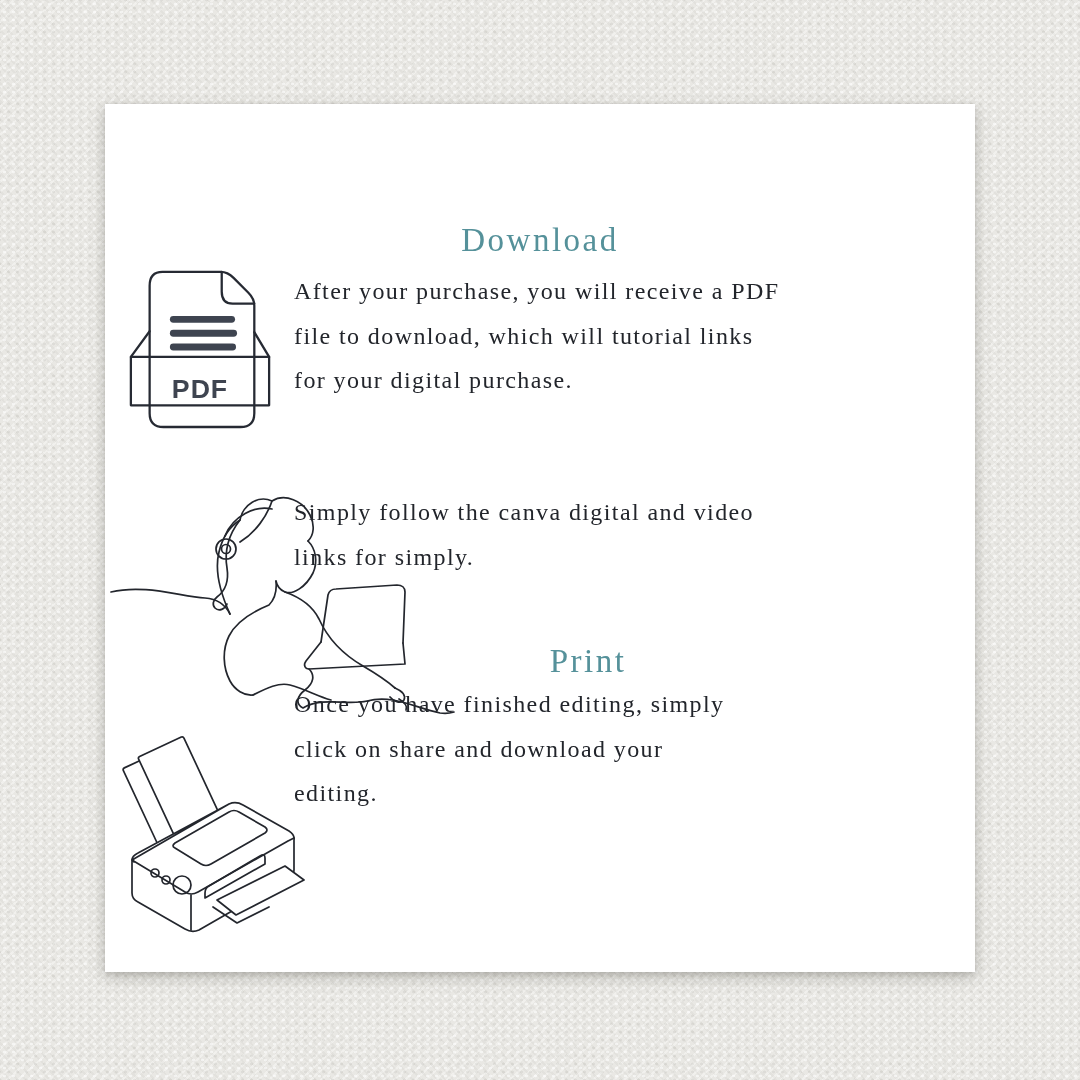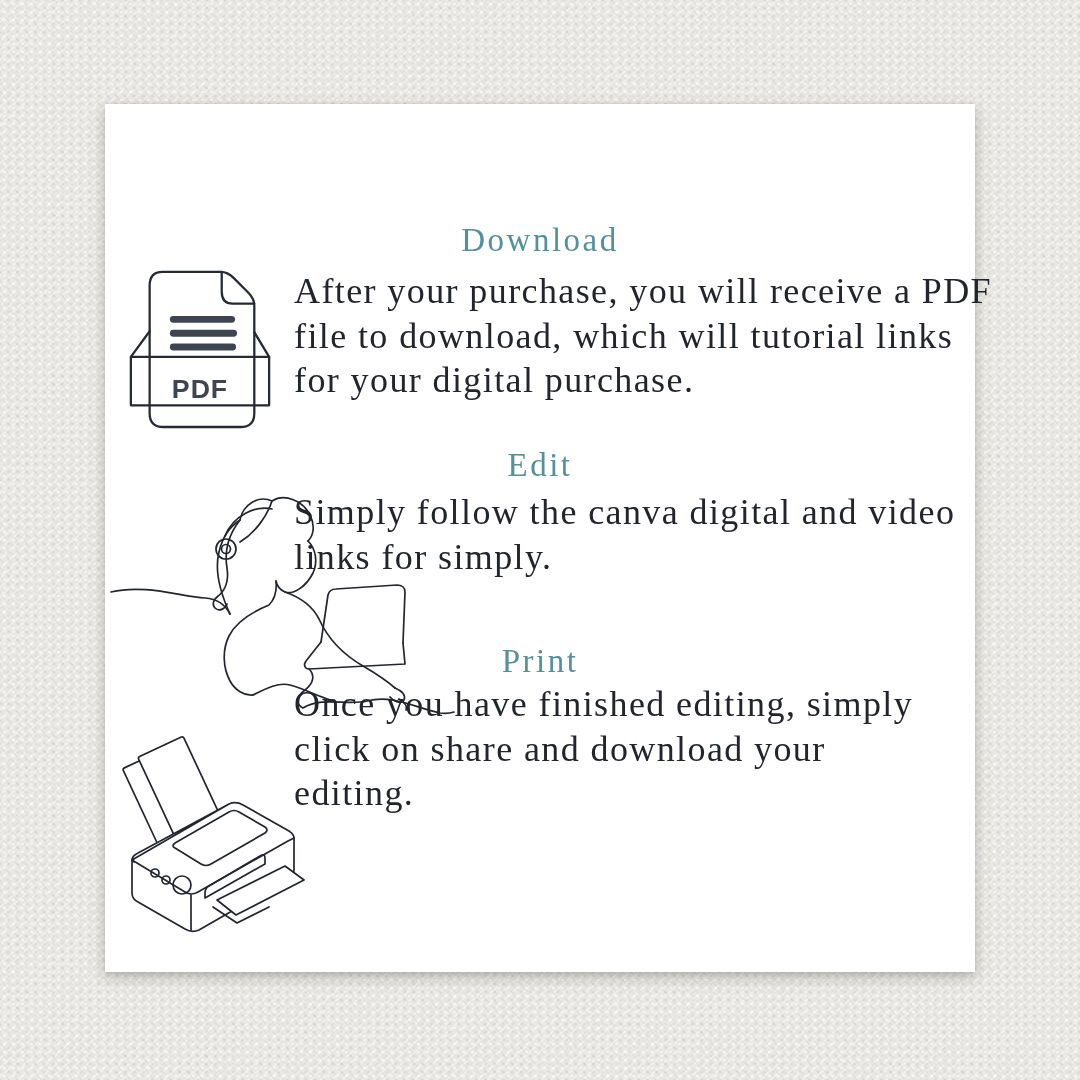--- a/index.html
+++ b/index.html
@@ -24,24 +24,24 @@
     background:#ffffff;
     box-shadow:0 5px 14px rgba(70,68,60,0.30), 0 1px 4px rgba(70,68,60,0.18);
   }
   .heading{
     position:absolute;left:0;width:100%;text-align:center;
     font-size:33px;letter-spacing:2.5px;color:#55919a;
     white-space:nowrap;
   }
   .h-download{top:118px;}
   .h-edit{top:343px;}
-  .h-print{top:539px;}
+  .h-print{top:539px;margin-left:48px;}
   .para{
     position:absolute;left:189px;
-    font-size:36px;letter-spacing:1.4px;color:#22252b;
+    font-size:24px;letter-spacing:1.4px;color:#22252b;
     line-height:44.5px;white-space:nowrap;
   }
   .p-download{top:165px;}
   .p-edit{top:386px;}
   .p-print{top:578px;}
   .icon{position:absolute;}
   .icon-pdf{left:16px;top:155px;width:158px;height:178px;}
   .icon-woman{left:4px;top:388px;width:346px;height:238px;}
   .icon-printer{left:12px;top:626px;width:192px;height:204px;}
   svg{display:block;}
@@ -72,21 +72,20 @@
 
         <g stroke="#3e4450" stroke-width="7" stroke-linecap="round">
           <line x1="53" y1="61" x2="112" y2="61"></line>
           <line x1="53" y1="75" x2="114" y2="75"></line>
           <line x1="53" y1="89" x2="113" y2="89"></line>
         </g>
         <text x="80" y="133" text-anchor="middle" dominant-baseline="middle" font-family="Liberation Sans, sans-serif" font-weight="bold" font-size="27" letter-spacing="1" fill="#3e4450">PDF</text>
       </svg>
     </div>
 
-    <div class="heading h-edit">Edit</div>
     <div class="para p-edit">
       <div>Simply follow the canva digital and video</div>
       <div>links for simply.</div>
     </div>
     <div class="icon icon-woman">
       <svg viewBox="0 0 346 238" width="346" height="238">
         <g fill="none" stroke="#23262d" stroke-width="1.7" stroke-linecap="round" stroke-linejoin="round">
 
           <path d="M 2 100 C 35 92 70 104 96 106 C 108 107 116 112 121 122"></path>
 

